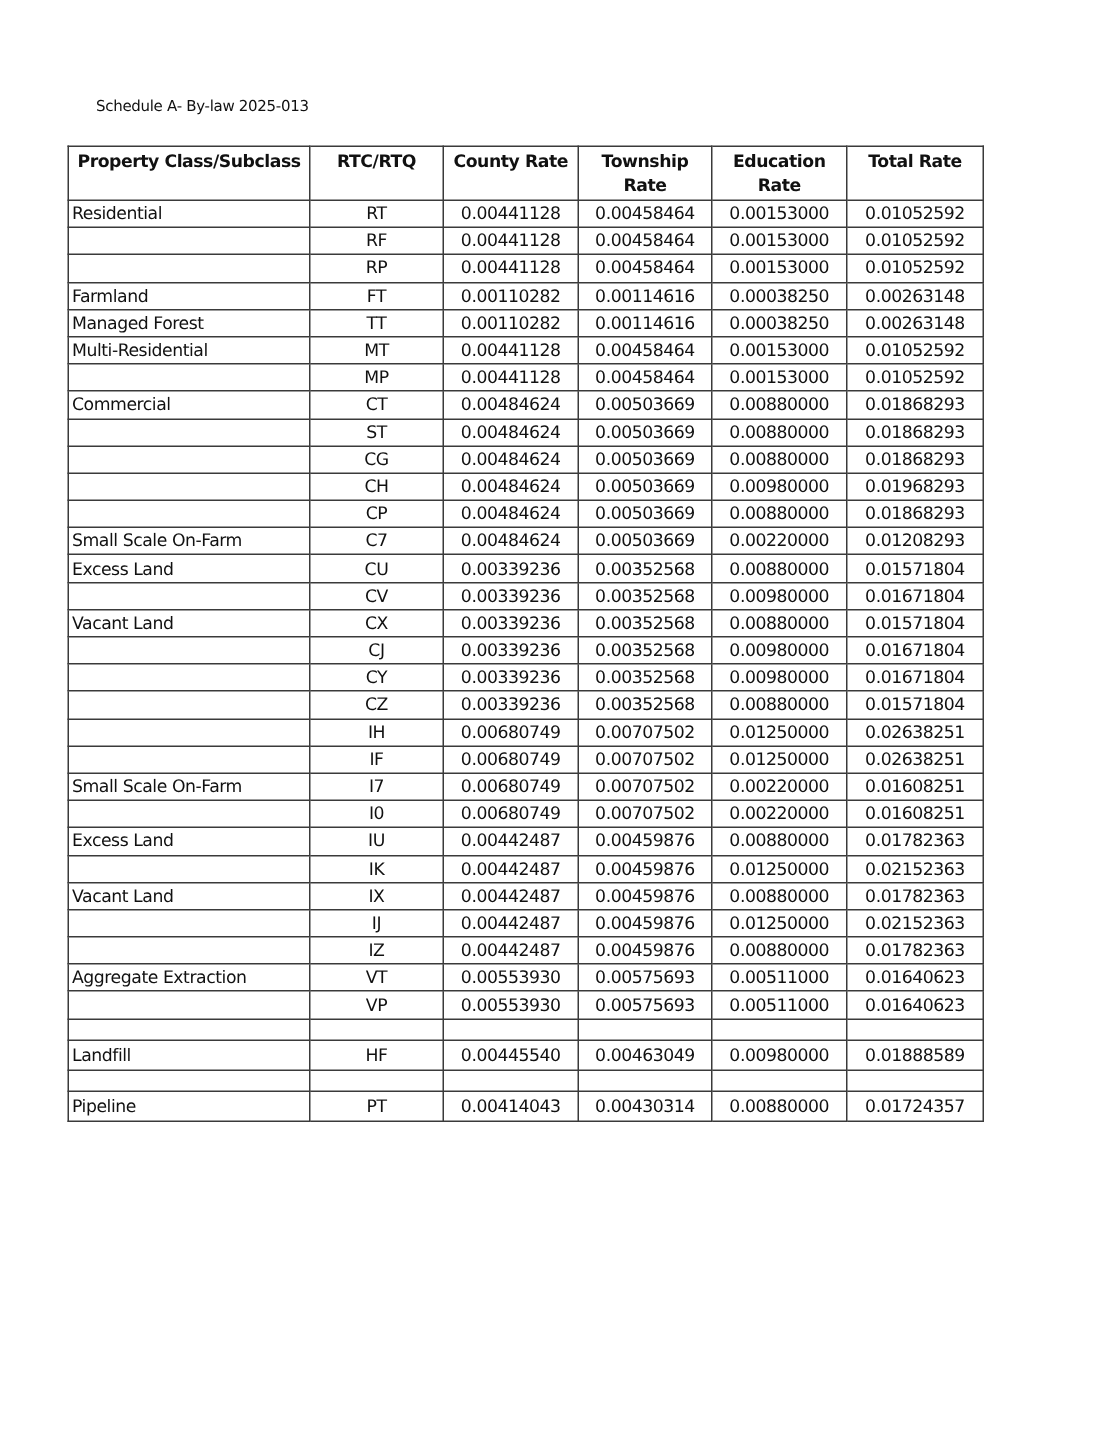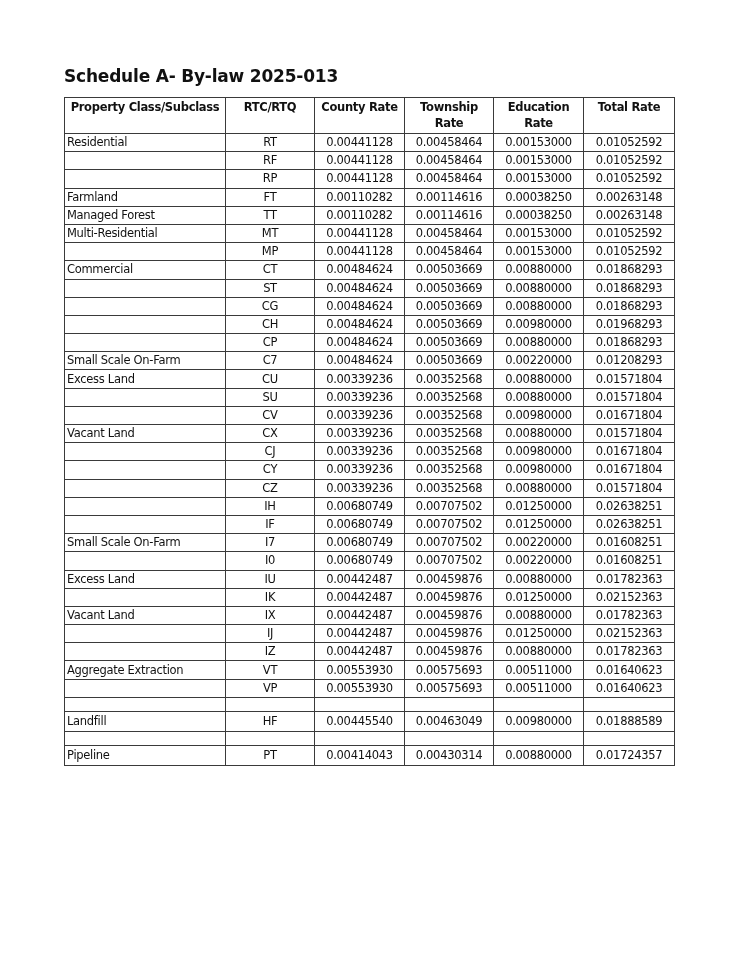--- a/index.html
+++ b/index.html
@@ -1,20 +1,20 @@
 <!DOCTYPE html>
 <html><head>
 <meta charset="utf-8">
 <style>
   html, body { margin: 0; padding: 0; background: #ffffff; }
   body { width: 742px; height: 960px; position: relative; overflow: hidden;
          font-family: "DejaVu Sans", sans-serif; color: #111; }
-  .title { position: absolute; left: 64px; top: 66px; font-size: 17px; font-weight: bold;
+  .title { position: absolute; left: 64px; top: 66px; font-size: 10px; font-weight: normal;
            letter-spacing: -0.2px; text-align: right; }
-  table.rates { position: absolute; left: 64px; top: 97px; border-collapse: collapse;
+  table.rates { position: absolute; left: 45px; top: 97px; border-collapse: collapse;
                 table-layout: fixed; width: 611px; }
   table.rates th, table.rates td { border: 1.2px solid #3a3a3a; padding: 0; font-size: 11.5px;
                 letter-spacing: -0.3px; overflow: hidden; white-space: nowrap; }
   table.rates th { font-weight: bold; text-align: center; vertical-align: top; height: 34px;
                    line-height: 16px; white-space: normal; padding-top: 1px; }
   table.rates td { height: 17.2px; line-height: 17px; text-align: center; }
   table.rates td.cls { text-align: left; font-weight: normal; padding-left: 2px; }
   tr.spacer td { height: 13px; line-height: 13px; }
   tr.tall td { height: 19px; line-height: 19px; }
   col.c0 { width: 161px; } col.c1 { width: 89px; } col.c2 { width: 90px; }
@@ -152,28 +152,20 @@
       <tr>
         <td class="cls">Excess Land</td>
         <td>CU</td>
         <td>0.00339236</td>
         <td>0.00352568</td>
         <td>0.00880000</td>
         <td>0.01571804</td>
       </tr>
       <tr>
         <td class="cls"></td>
-        <td>SU</td>
-        <td>0.00339236</td>
-        <td>0.00352568</td>
-        <td>0.00880000</td>
-        <td>0.01571804</td>
-      </tr>
-      <tr>
-        <td class="cls"></td>
         <td>CV</td>
         <td>0.00339236</td>
         <td>0.00352568</td>
         <td>0.00980000</td>
         <td>0.01671804</td>
       </tr>
       <tr>
         <td class="cls">Vacant Land</td>
         <td>CX</td>
         <td>0.00339236</td>

